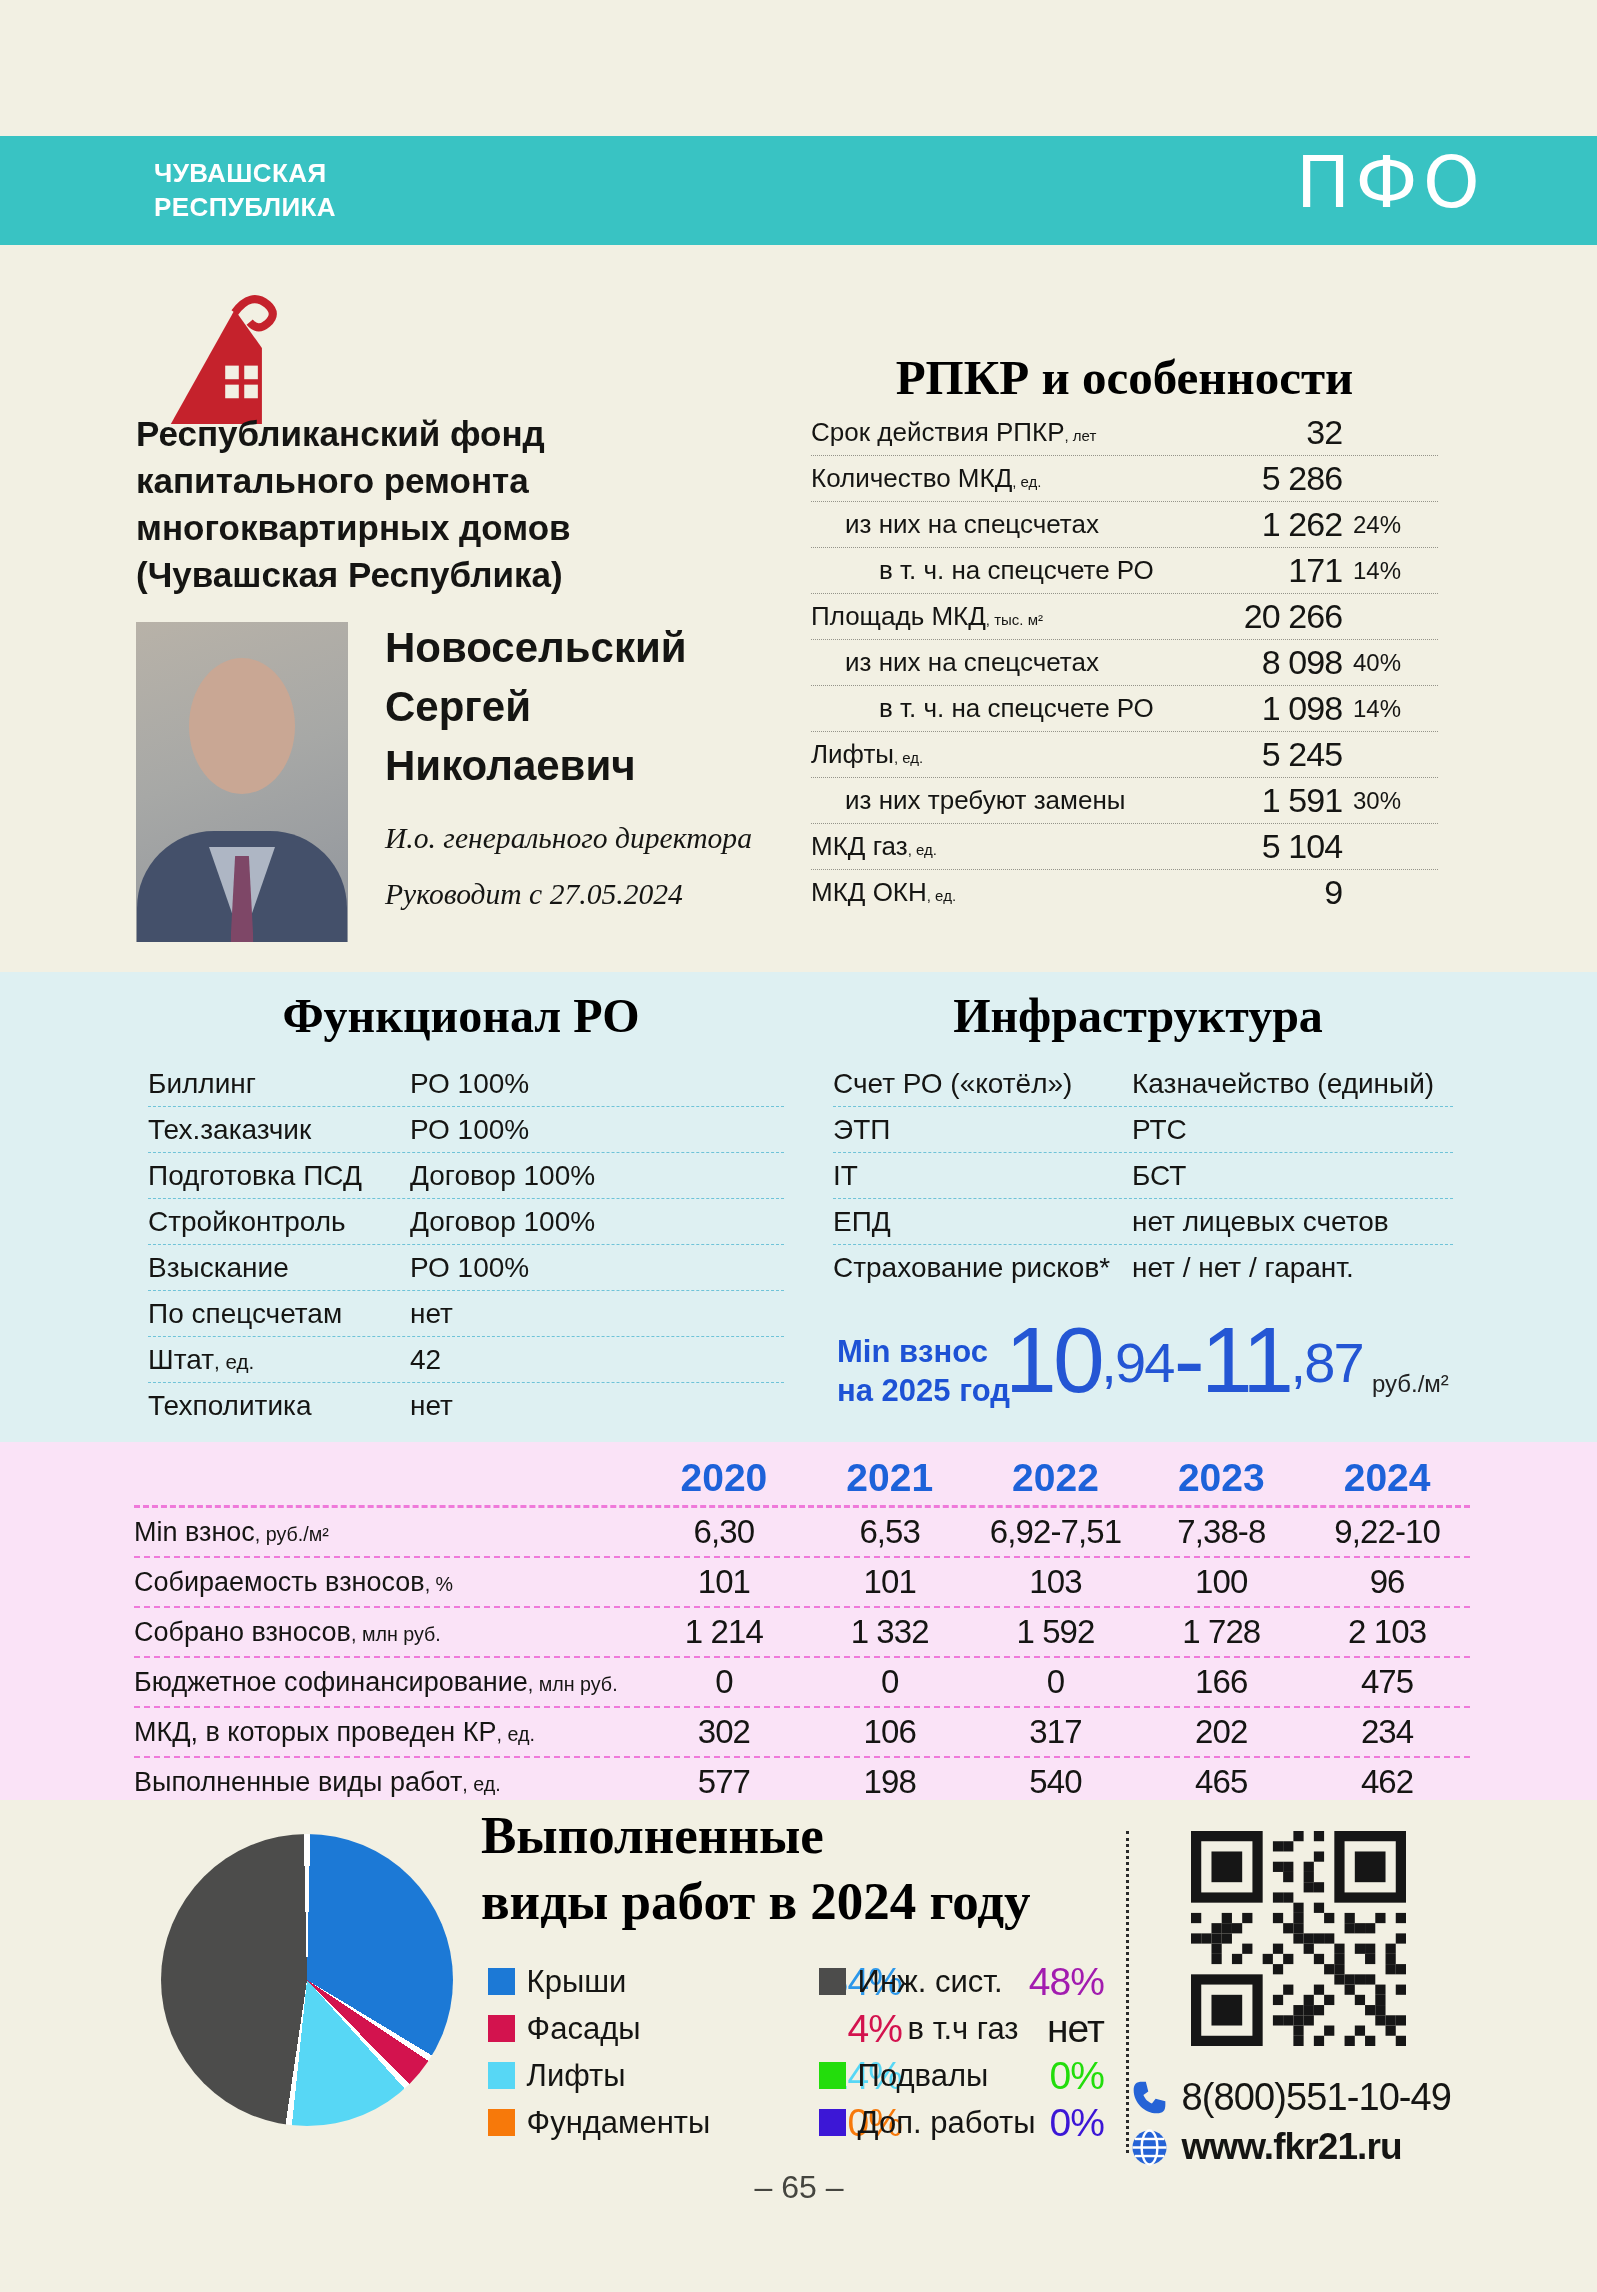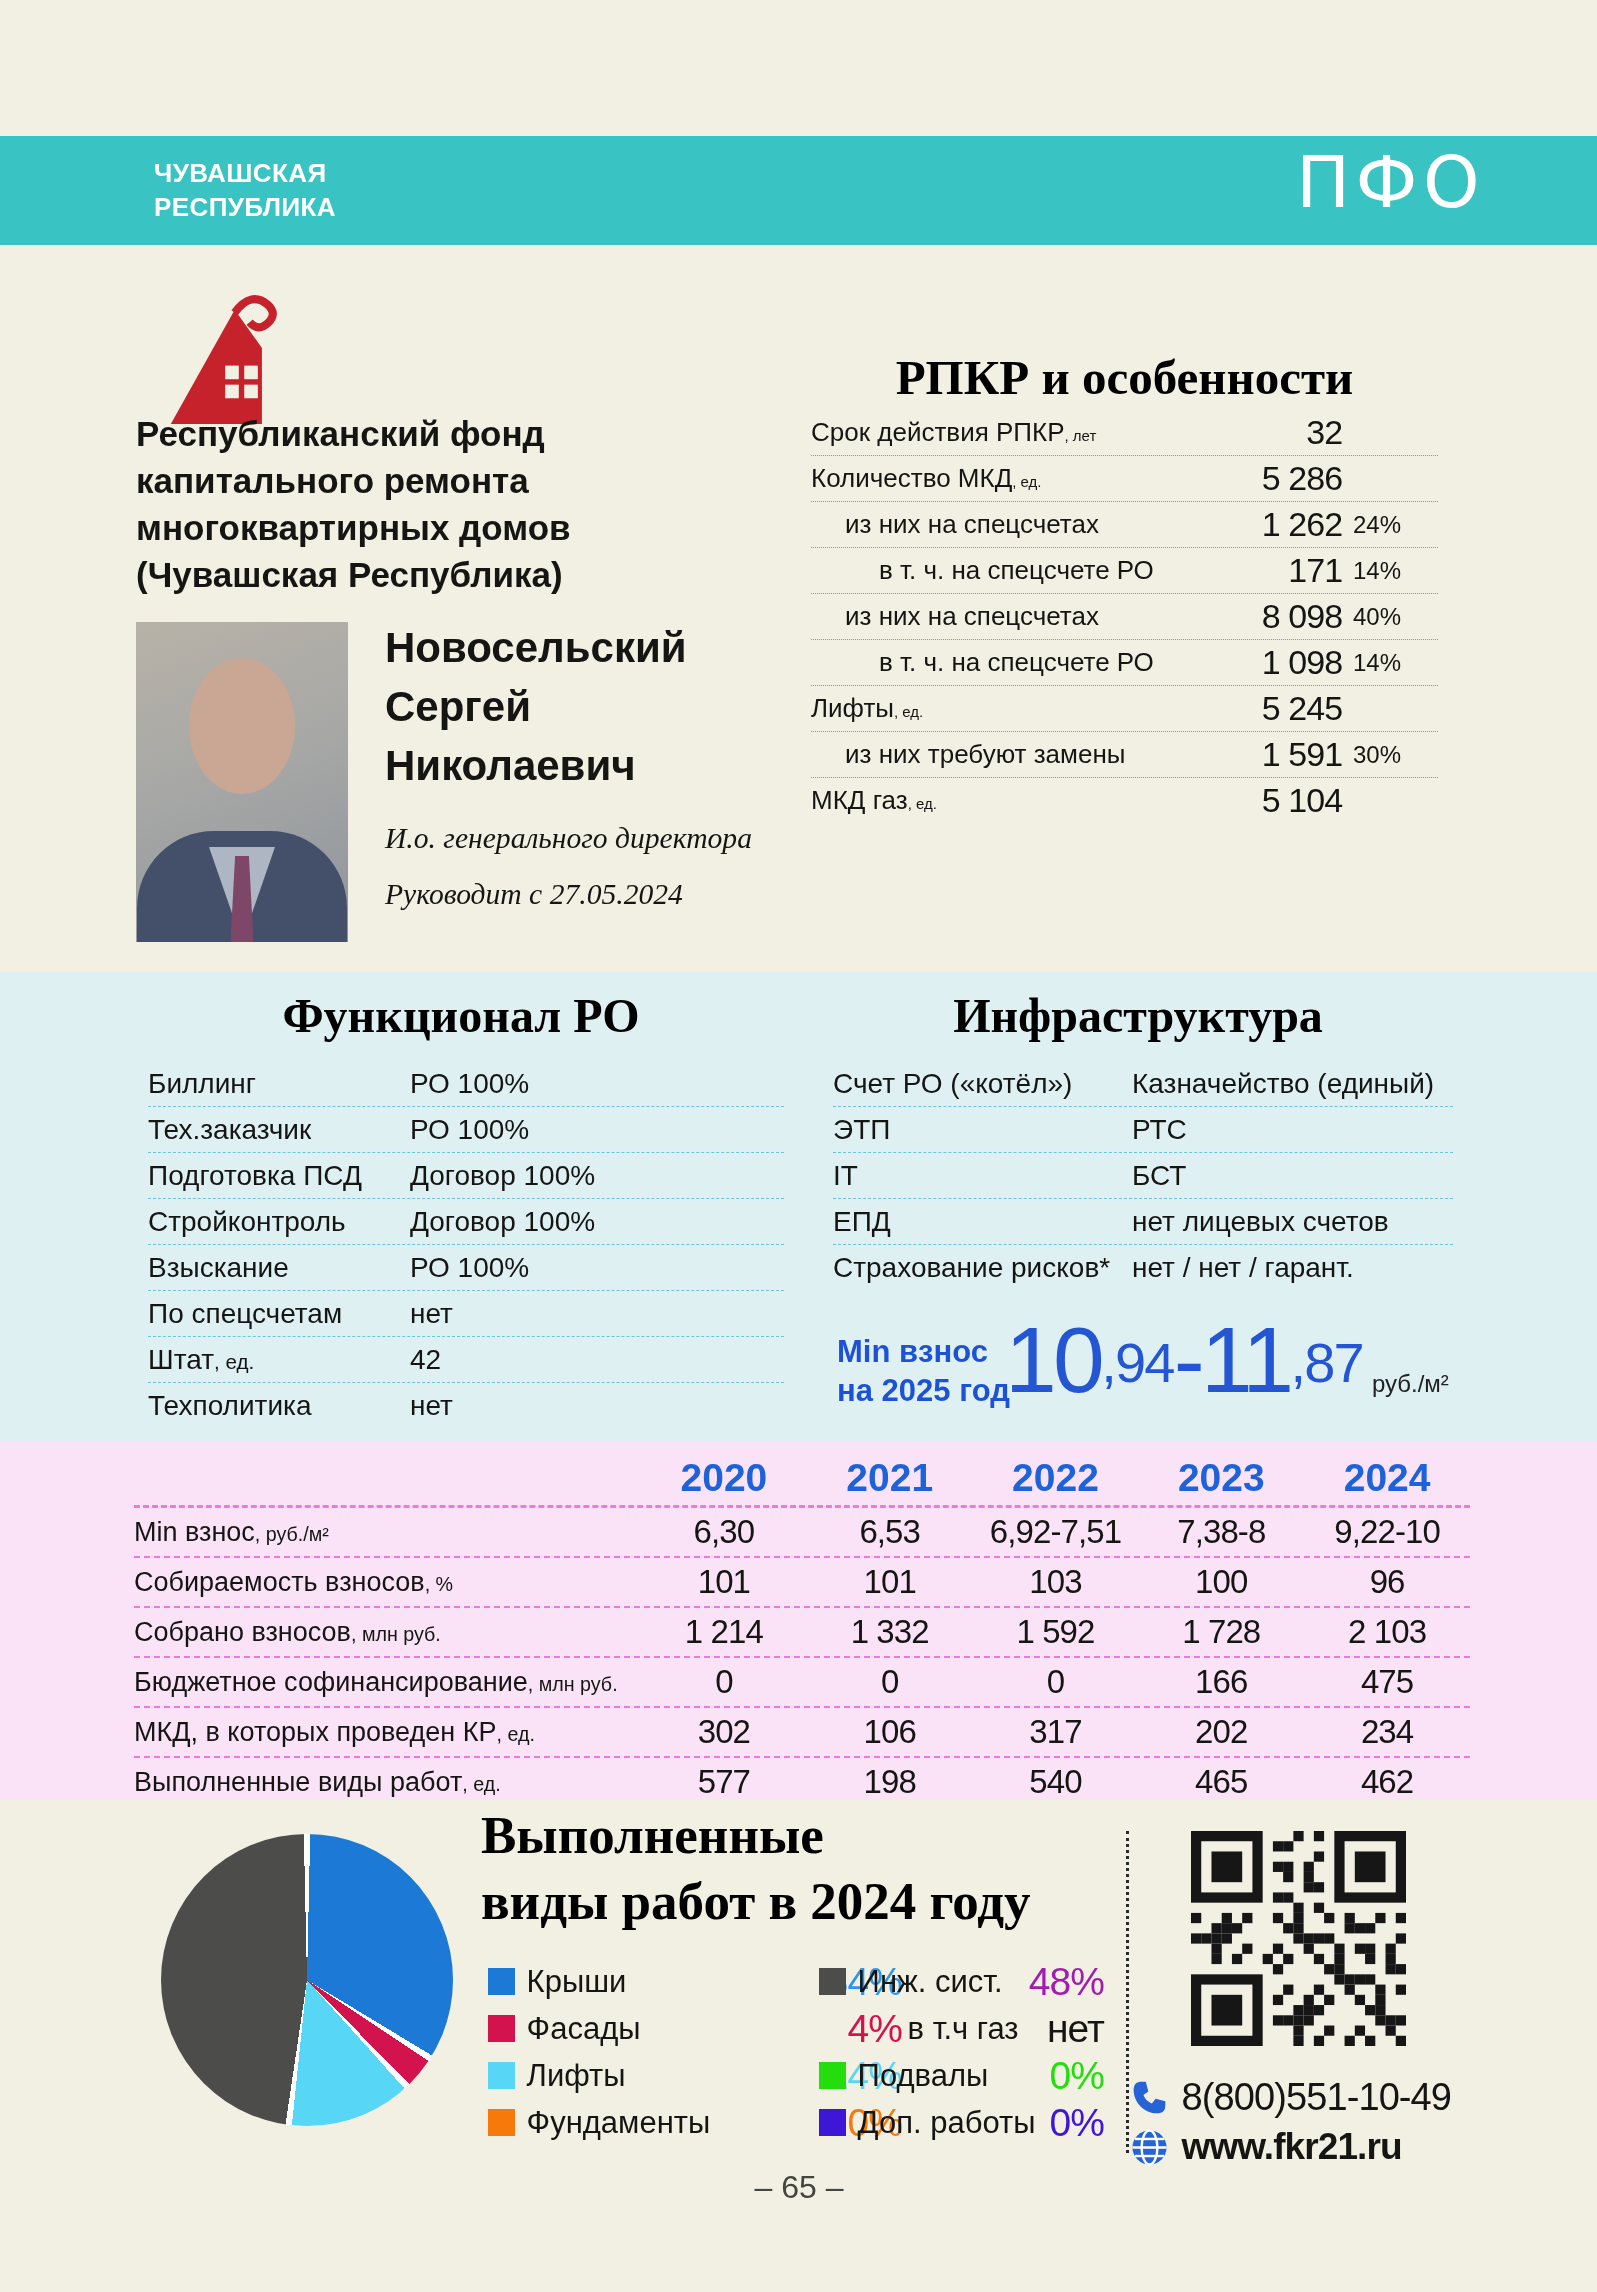--- a/index.html
+++ b/index.html
@@ -161,20 +161,25 @@
     <span class="rlabel ind1">из них на спецсчетах<span class="runit"></span></span>
     <span class="rval">1 262</span>
     <span class="rpct">24%</span>
   </div>
   <div class="rrow">
     <span class="rlabel ind2">в т. ч. на спецсчете РО<span class="runit"></span></span>
     <span class="rval">171</span>
     <span class="rpct">14%</span>
   </div>
   <div class="rrow">
+    <span class="rlabel ind0">Площадь МКД<span class="runit">, тыс. м²</span></span>
+    <span class="rval">20 266</span>
+    <span class="rpct"></span>
+  </div>
+  <div class="rrow">
     <span class="rlabel ind1">из них на спецсчетах<span class="runit"></span></span>
     <span class="rval">8 098</span>
     <span class="rpct">40%</span>
   </div>
   <div class="rrow">
     <span class="rlabel ind2">в т. ч. на спецсчете РО<span class="runit"></span></span>
     <span class="rval">1 098</span>
     <span class="rpct">14%</span>
   </div>
   <div class="rrow">
@@ -183,20 +188,25 @@
     <span class="rpct"></span>
   </div>
   <div class="rrow">
     <span class="rlabel ind1">из них требуют замены<span class="runit"></span></span>
     <span class="rval">1 591</span>
     <span class="rpct">30%</span>
   </div>
   <div class="rrow">
     <span class="rlabel ind0">МКД газ<span class="runit">, ед.</span></span>
     <span class="rval">5 104</span>
+    <span class="rpct"></span>
+  </div>
+  <div class="rrow">
+    <span class="rlabel ind0">МКД ОКН<span class="runit">, ед.</span></span>
+    <span class="rval">9</span>
     <span class="rpct"></span>
   </div>
     </div>
 
   <div class="blueband"></div>
   <div class="sec-title func-title">Функционал РО</div>
   <div class="sec-title infra-title">Инфраструктура</div>
   <div class="ftable func" id="func-rows">
   <div class="frow">
     <span class="flabel">Биллинг<span class="funit"></span></span>

